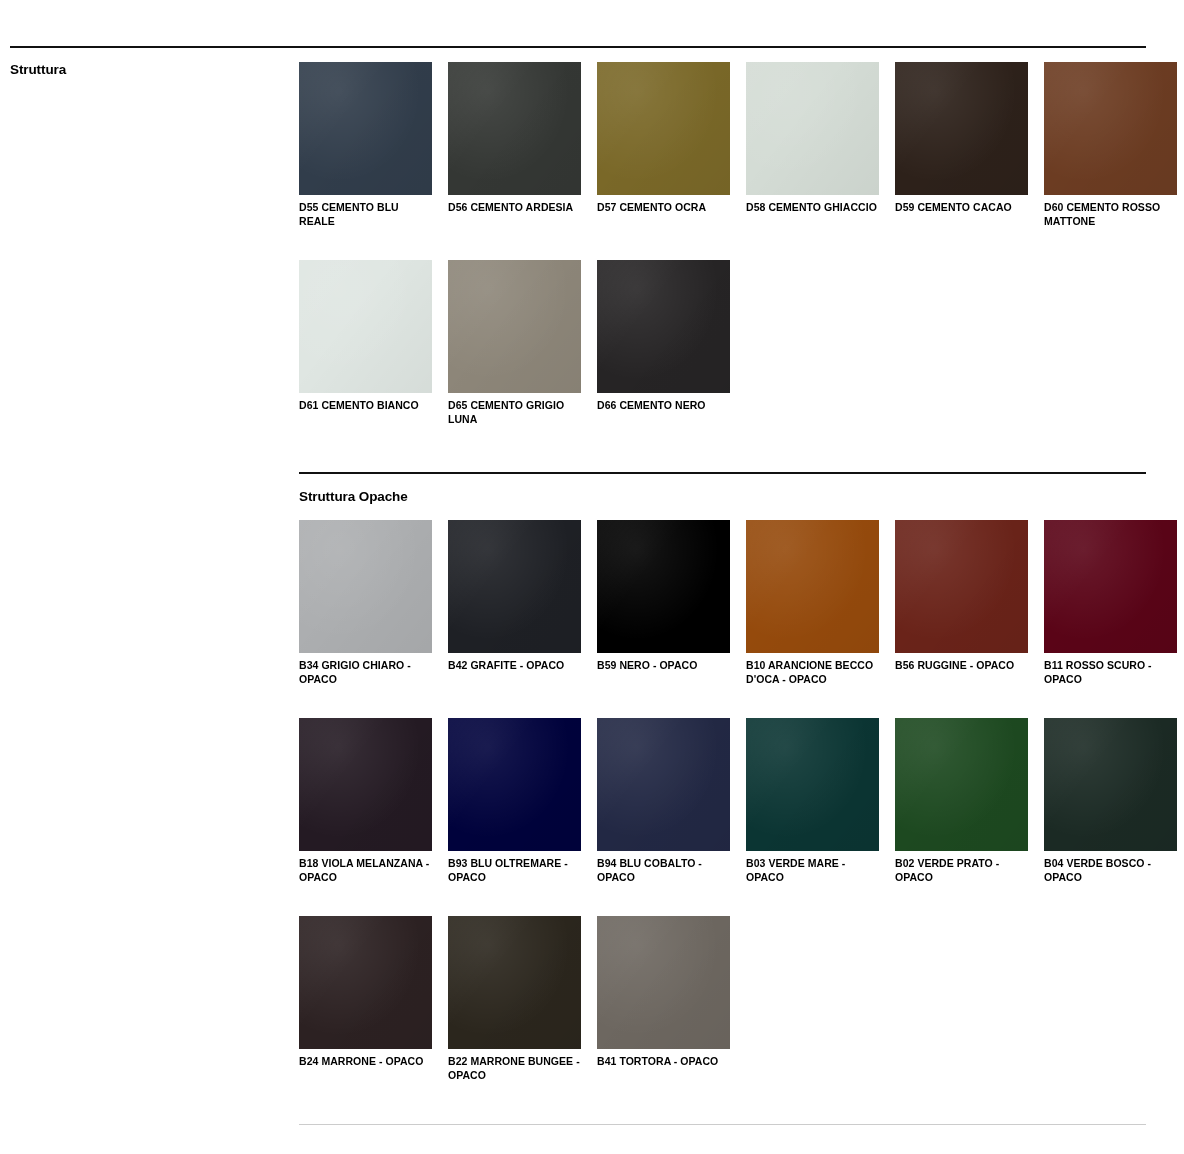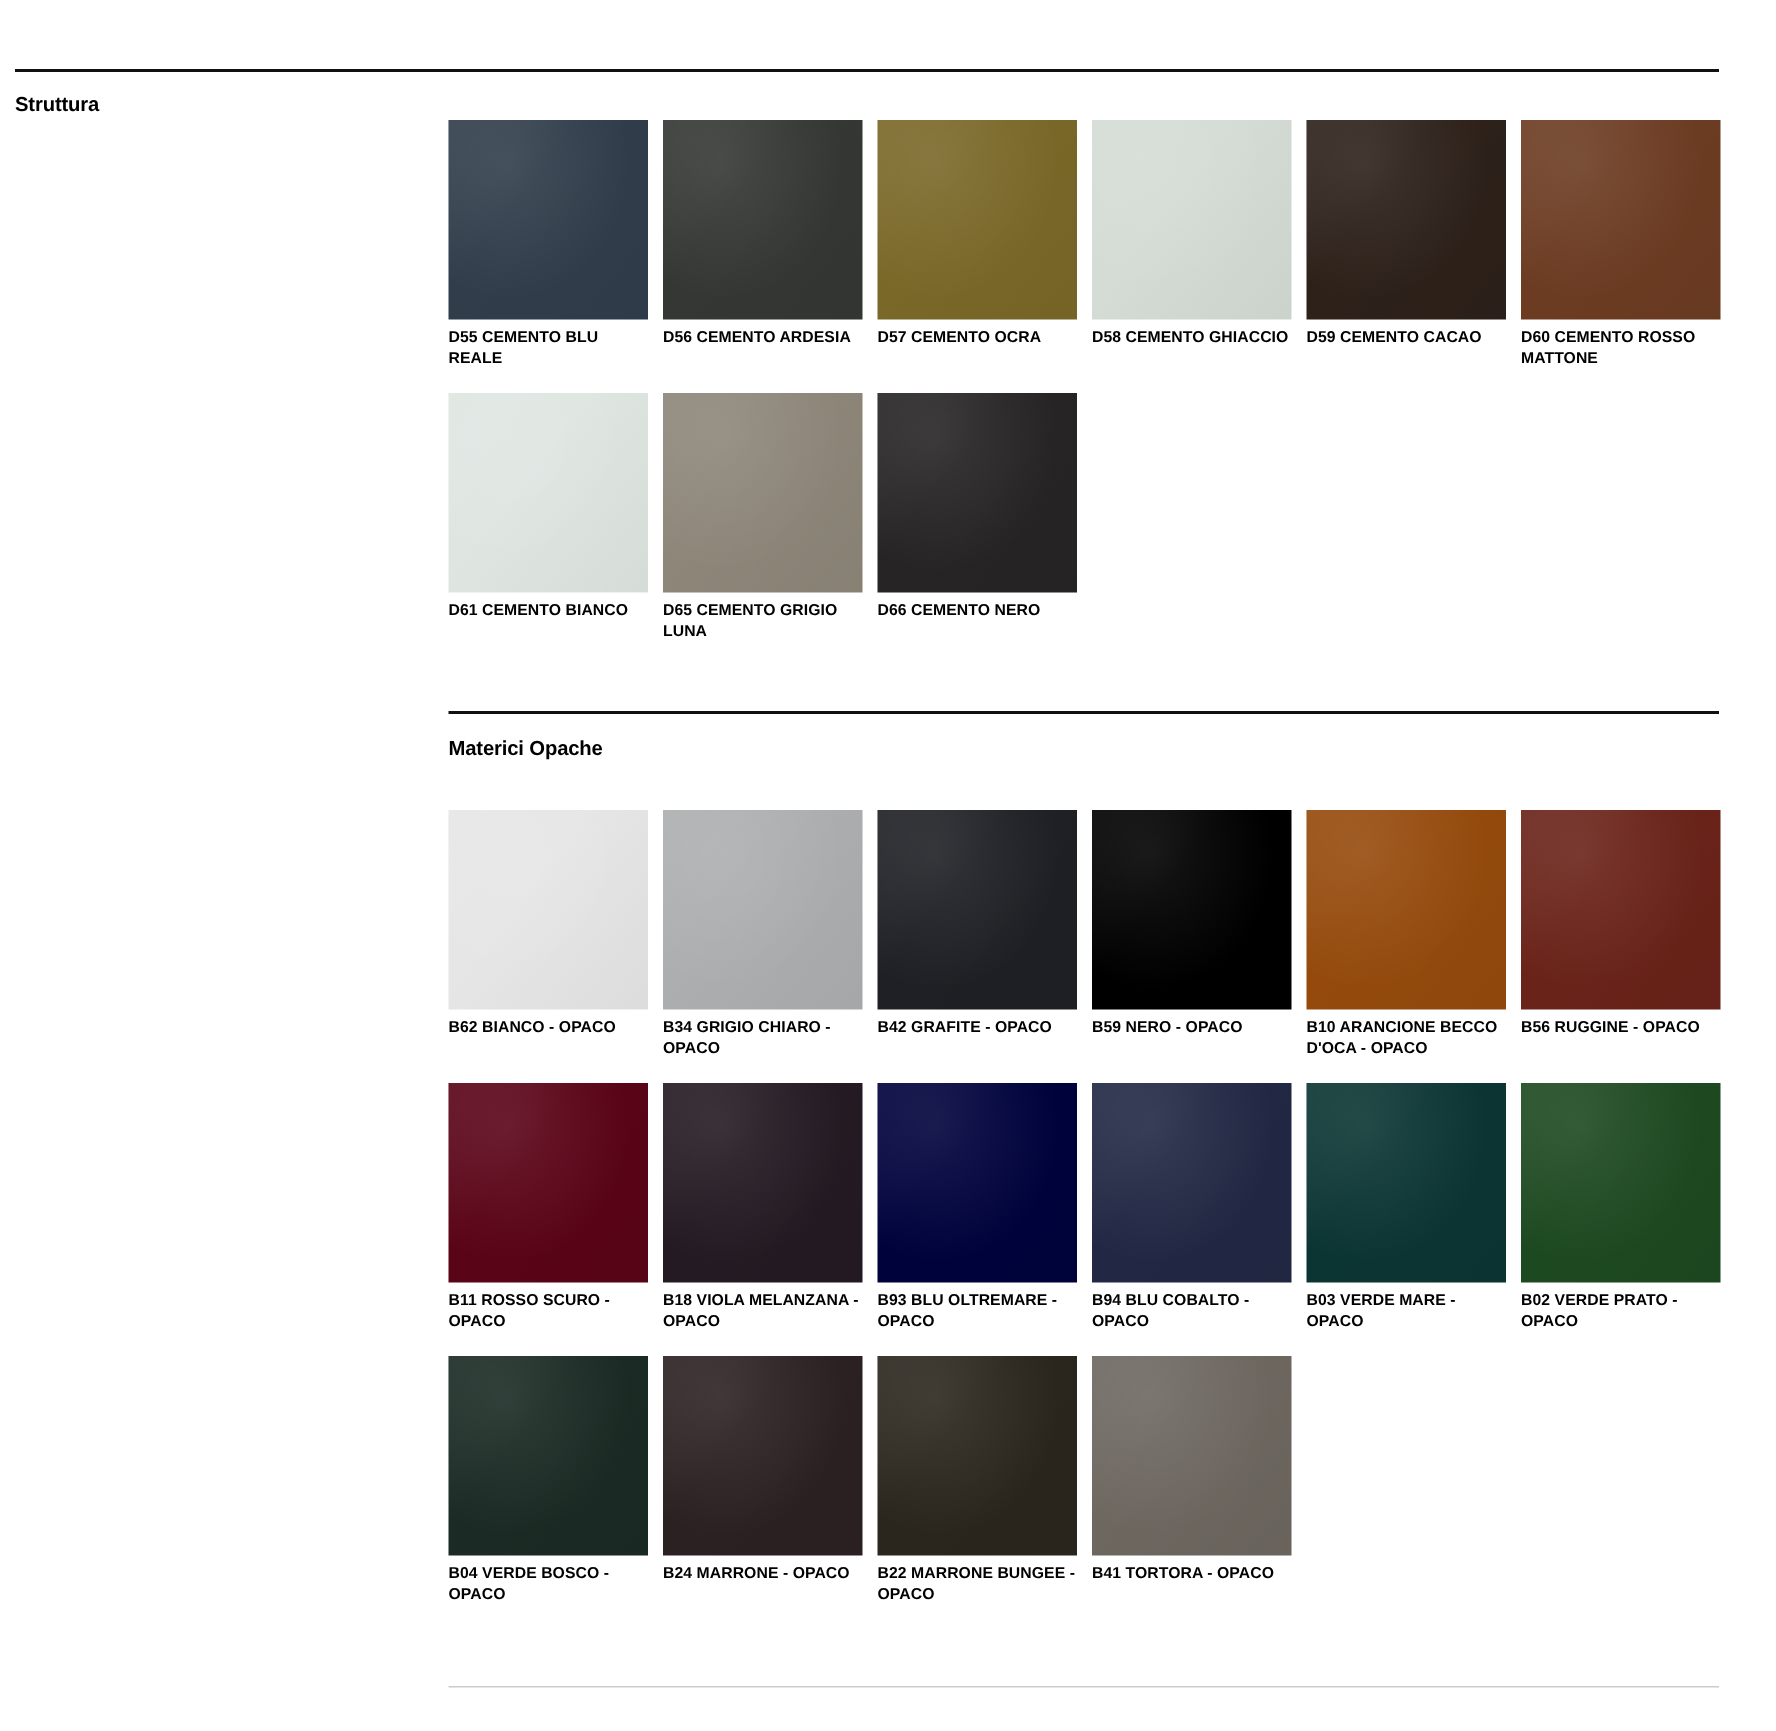--- a/index.html
+++ b/index.html
@@ -64,21 +64,22 @@
     line-height: 18px;
     margin-top: 14px;
     margin-bottom: 0;
   }
 
   .swatch-grid {
     display: grid;
     grid-template-columns: repeat(6, 133px);
     column-gap: 10px;
     row-gap: 0px;
-    margin-top: 32px;
+    margin-top: 14px;
+    gap: 16px;
   }
   .swatch-cell {
     width: 133px;
     margin-bottom: 16px;
   }
   .swatch-chip {
     width: 133px;
     height: 133px;
     display: block;
     position: relative;
@@ -160,26 +161,22 @@
             <div class="swatch-label">D65 CEMENTO GRIGIO LUNA</div>
           </div>
           <div class="swatch-cell">
             <div class="swatch-chip" style="background: rgb(38, 36, 37);"></div>
             <div class="swatch-label">D66 CEMENTO NERO</div>
           </div>
         </div>
       </div>
       <div class="section">
         <div class="section-rule"></div>
-        <div class="section-title">Materici Opache</div>
+        <div class="section-title">Struttura Opache</div>
         <div class="swatch-grid">
-          <div class="swatch-cell">
-            <div class="swatch-chip" style="background: rgb(230, 230, 230);"></div>
-            <div class="swatch-label">B62 BIANCO - OPACO</div>
-          </div>
           <div class="swatch-cell">
             <div class="swatch-chip" style="background: rgb(172, 174, 176);"></div>
             <div class="swatch-label">B34 GRIGIO CHIARO - OPACO</div>
           </div>
           <div class="swatch-cell">
             <div class="swatch-chip" style="background: rgb(30, 32, 37);"></div>
             <div class="swatch-label">B42 GRAFITE - OPACO</div>
           </div>
           <div class="swatch-cell">
             <div class="swatch-chip" style="background: rgb(0, 0, 0);"></div>

